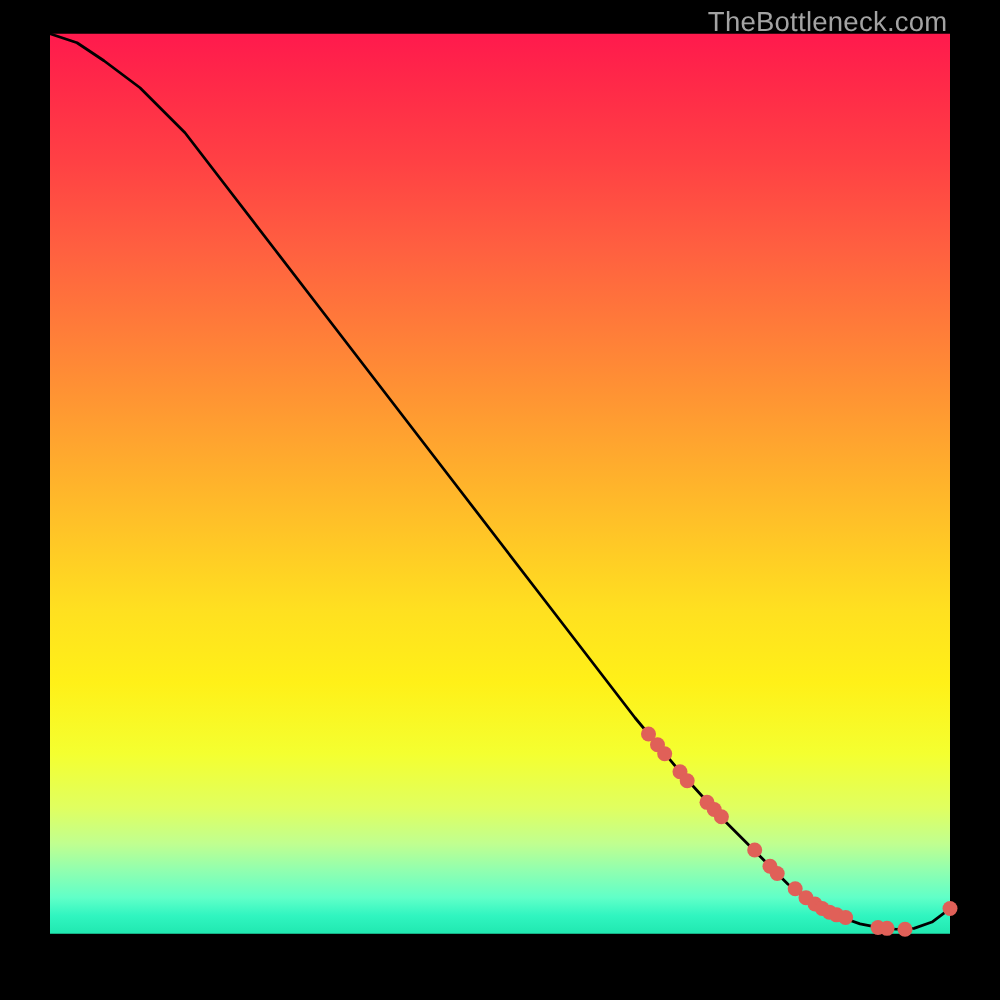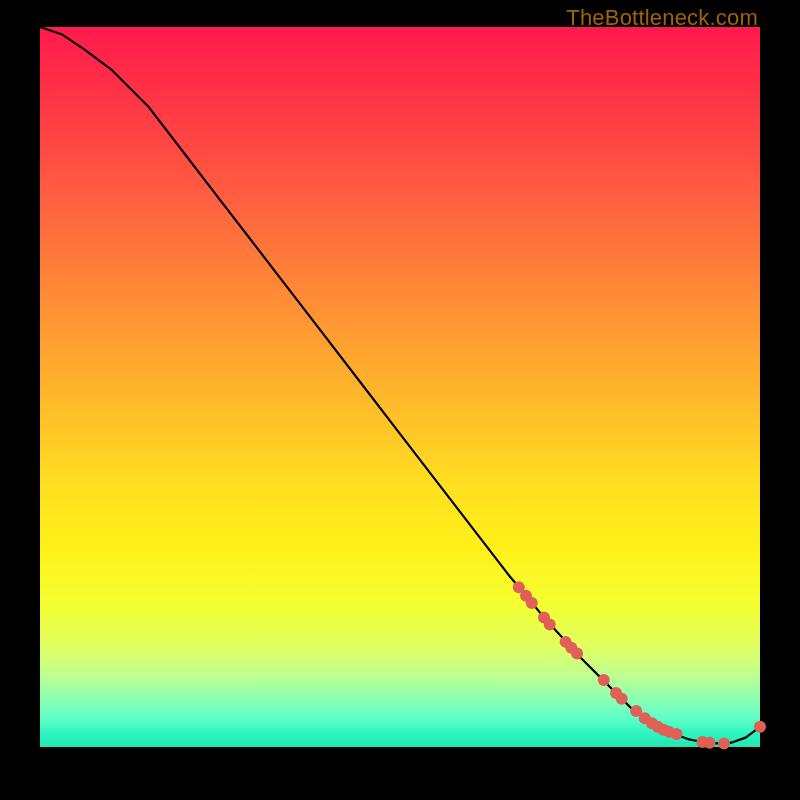--- a/index.html
+++ b/index.html
@@ -35,21 +35,21 @@
       #90ffb0 93%,
       #60ffc8 96%,
       #30f5c0 98%,
       #20e8b0 100%);
   }
 
   .watermark {
     position: absolute;
     top: 5px;
     right: 42px;
-    color: #a16207;
+    color: #a3a3a3;
     font-size: 22px;
     font-weight: 500;
     letter-spacing: 0.2px;
   }
 
   svg.curve {
     position: absolute;
     left: 0; top: 0;
     width: 720px; height: 720px;
     overflow: visible;

